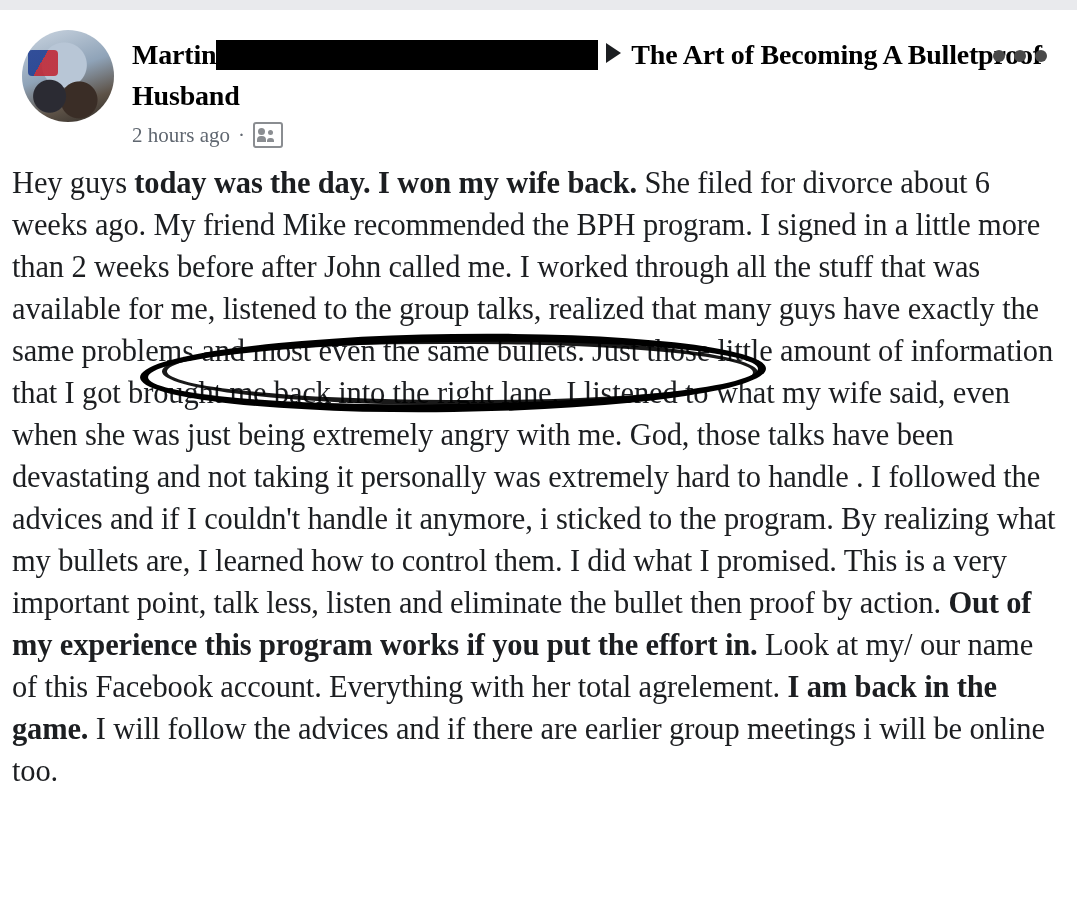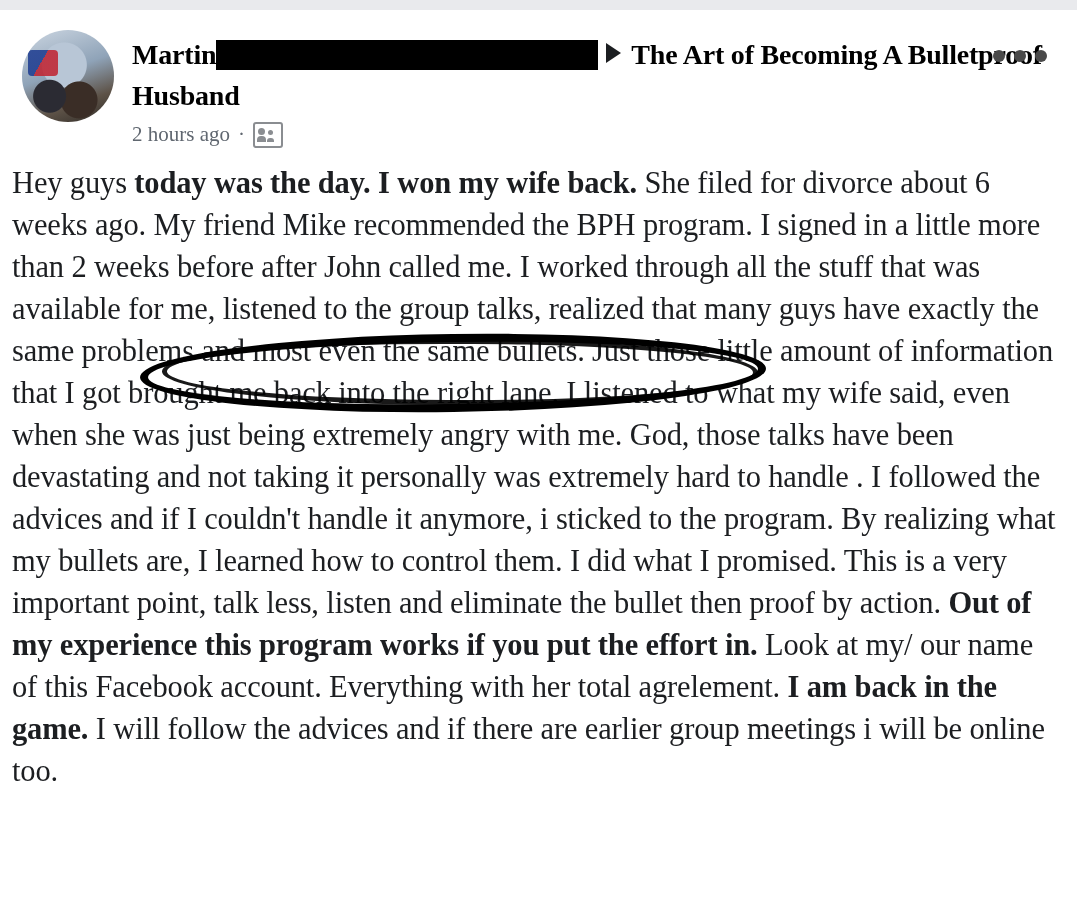--- a/index.html
+++ b/index.html
@@ -91,21 +91,21 @@
     border-bottom: 10px solid transparent;
     vertical-align: 1px;
     margin: 0 10px 0 6px;
   }
   .group-name {
     font-weight: 700;
   }
   .meta {
     margin-top: 6px;
     display: flex;
-    align-items: flex-start;
+    align-items: center;
     font-size: 21px;
     color: #606770;
   }
   .meta .dot {
     margin: 0 8px;
   }
   .audience-icon {
     display: inline-block;
     width: 26px;
     height: 22px;

